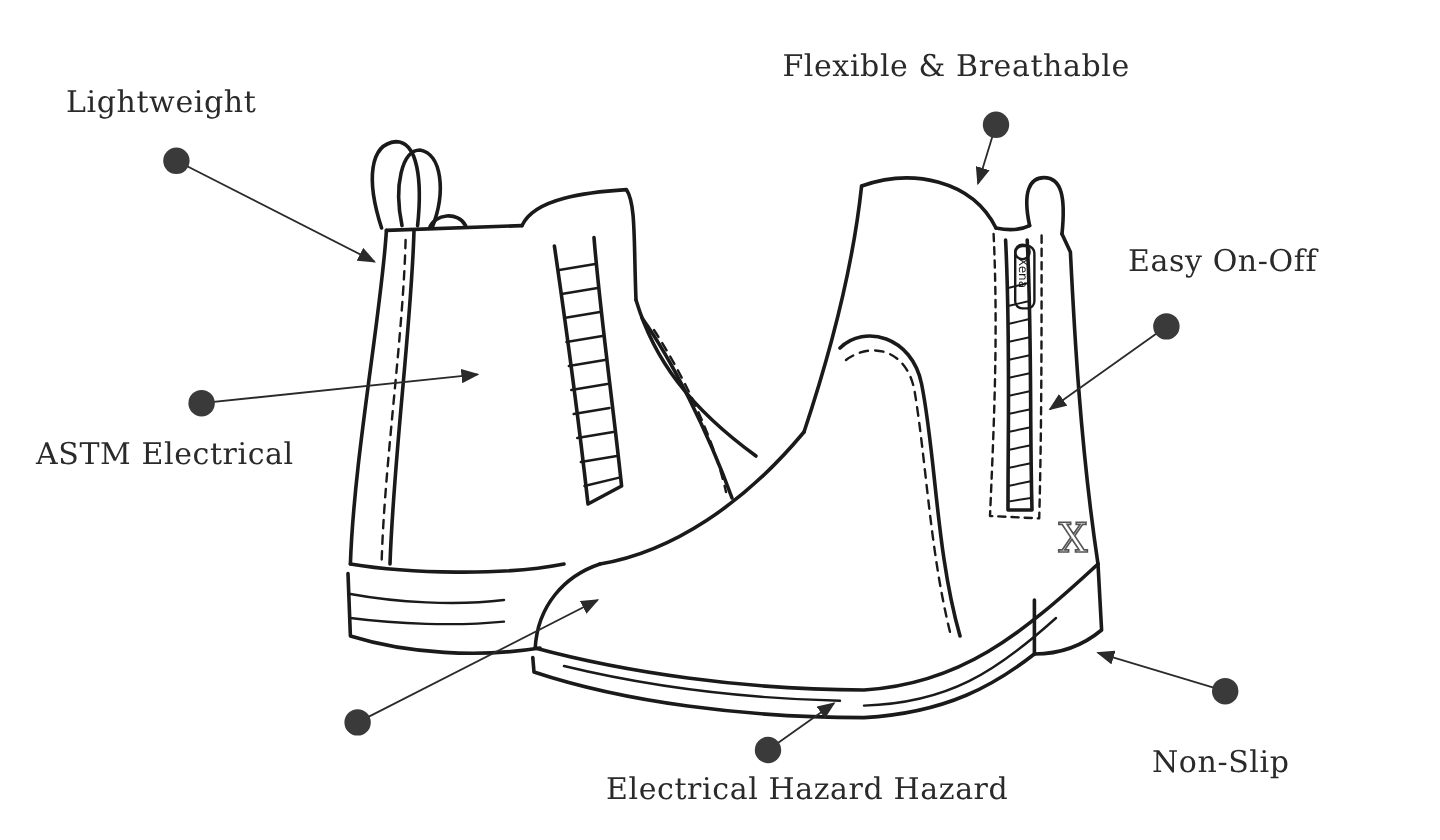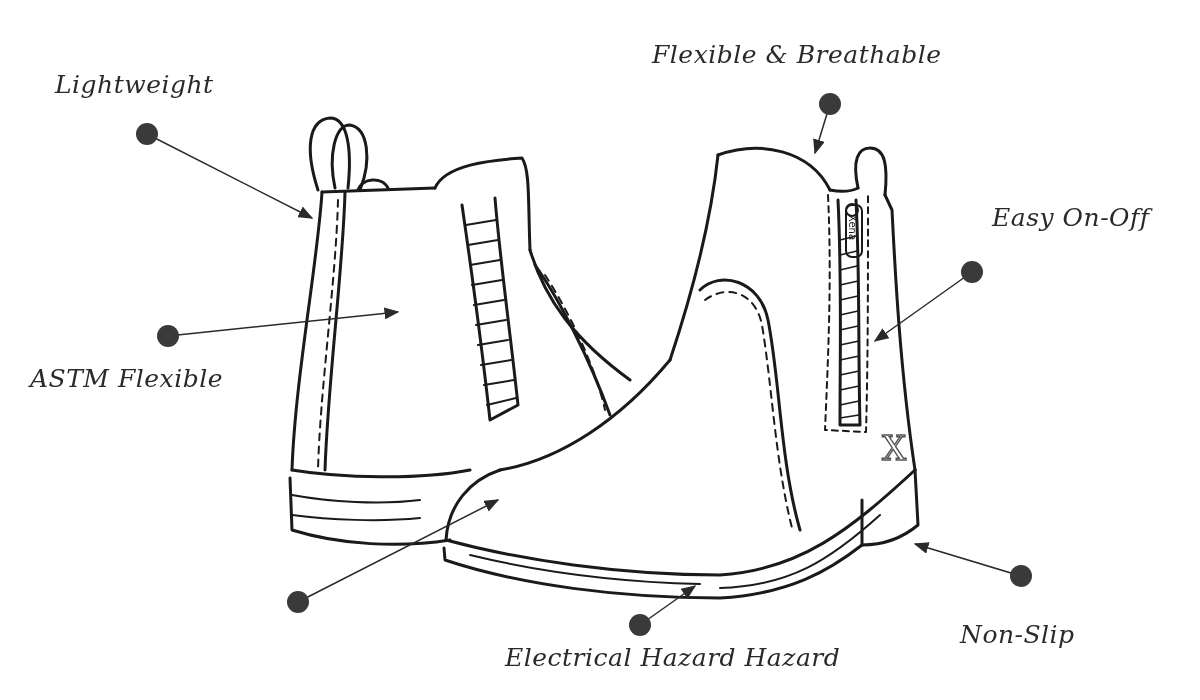--- a/index.html
+++ b/index.html
@@ -2,21 +2,20 @@
 <html><head>
   <meta charset="utf-8">
   <style>
     html, body { margin: 0; padding: 0; background: #ffffff; }
     body { width: 1200px; height: 700px; position: relative; overflow: hidden; }
     .stage { position: absolute; left: 0; top: 0; width: 1200px; height: 700px; }
     .stage svg { position: absolute; left: 0; top: 0; }
     .label {
       position: absolute;
       font-family: "DejaVu Serif", serif;
-      font-style: italic;
       font-size: 25px;
       color: #2a2a2a;
       white-space: nowrap;
       letter-spacing: 0.5px;
     }
     .dot {
       position: absolute;
       width: 22px; height: 22px;
       border-radius: 50%;
       background: #3a3a3a;
@@ -137,18 +136,18 @@
   <div class="dot" style="left:147px;top:134px"></div>
   <div class="dot" style="left:830px;top:104px"></div>
   <div class="dot" style="left:972px;top:272px"></div>
   <div class="dot" style="left:168px;top:336px"></div>
   <div class="dot" style="left:298px;top:602px"></div>
   <div class="dot" style="left:640px;top:625px"></div>
   <div class="dot" style="left:1021px;top:576px"></div>
 
   <div class="label" style="left:55px;top:70px">Lightweight</div>
   <div class="label" style="left:652px;top:40px">Flexible &amp; Breathable</div>
-  <div class="label" style="left:992px;top:203px">Easy On-Off</div>
-  <div class="label" style="left:30px;top:364px">ASTM Flexible</div>
+  <div class="label" style="left:940px;top:203px">Easy On-Off</div>
+  <div class="label" style="left:30px;top:364px">ASTM Electrical</div>
   <div class="label" style="left:505px;top:643px">Electrical Hazard Hazard</div>
   <div class="label" style="left:960px;top:620px">Non-Slip</div>
 
 </div>
 
 </body></html>

